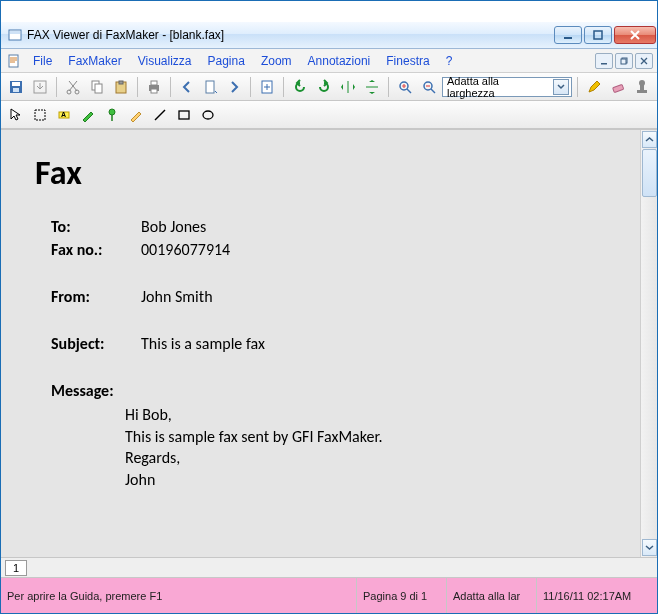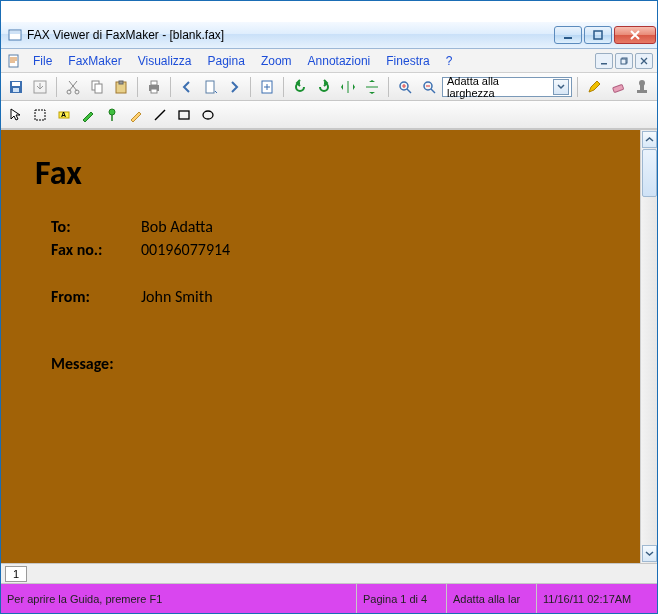--- a/index.html
+++ b/index.html
@@ -69,21 +69,21 @@
     width:16px; height:16px; border:1px solid #7a99b8;
     background:linear-gradient(#f3f8fd,#d7e6f6);
     display:flex; align-items:center; justify-content:center;
   }
   
   .client {
     flex:1; display:flex; border-top:1px solid #c7c7c7; position:relative; background:#fff;
     overflow:hidden;
   }
   .page-canvas {
-    flex:1; background:#a16207; position:relative; overflow:hidden;
+    flex:1; background:#e5e5e5; position:relative; overflow:hidden;
     display:flex; justify-content:flex-start;
   }
   .fax-page {
     padding:22px 10px 10px 34px;
     font-family:"Calibri","Segoe UI",sans-serif;
     color:#000; width:100%;
   }
   .fax-title { font-size:34px; font-weight:700; margin:0 0 24px 0; }
   .fax-row { display:flex; margin:4px 16px; font-size:16px; }
   .fax-label { width:90px; font-weight:700; }
@@ -109,21 +109,21 @@
     height:20px; background:#efefef; border-top:1px solid #c7c7c7;
     display:flex; align-items:center; padding:0 4px; gap:4px;
   }
   .page-tab {
     min-width:22px; height:16px; border:1px solid #9a9a9a; background:#fff;
     display:flex; align-items:center; justify-content:center; font-size:11px;
     padding:0 4px;
   }
   
   .statusbar {
-    height:30px; background:#d946ef; border-top:1px solid #c7c7c7;
+    height:36px; background:#f9a8d4; border-top:1px solid #c7c7c7;
     display:flex; align-items:stretch; font-size:11px; color:#222;
   }
   .status-cell {
     border-right:1px solid #c7c7c7; padding:0 6px; display:flex; align-items:center;
     white-space:nowrap; overflow:hidden;
   }
   .status-cell.help { flex:1; }
   .status-cell.page { width:90px; }
   .status-cell.zoom { width:90px; }
   .status-cell.time { width:120px; border-right:none; }
@@ -382,35 +382,45 @@
       </div>
   </div>
 
   <div class="client">
     <div class="page-canvas">
       <div class="fax-page">
         <div class="fax-title">Fax</div>
 
         <div class="fax-row">
           <div class="fax-label">To:</div>
-          <div class="fax-value">Bob Adatta</div>
+          <div class="fax-value">Bob Jones</div>
         </div>
         <div class="fax-row">
           <div class="fax-label">Fax no.:</div>
           <div class="fax-value">00196077914</div>
         </div>
         <div class="fax-gap"></div>
         <div class="fax-row">
           <div class="fax-label">From:</div>
           <div class="fax-value">John Smith</div>
         </div>
         <div class="fax-gap"></div>
+        <div class="fax-row">
+          <div class="fax-label">Subject:</div>
+          <div class="fax-value">This is a sample fax</div>
+        </div>
         <div class="fax-gap"></div>
         <div class="fax-row">
           <div class="fax-label">Message:</div>
+        </div>
+        <div class="fax-msg-lines">
+          <div>Hi Bob,</div>
+          <div>This is sample fax sent by GFI FaxMaker.</div>
+          <div>Regards,</div>
+          <div>John</div>
         </div>
       </div>
     </div>
     <div class="vscroll">
       <div class="sbtn">
           <svg width="9" height="9" viewBox="0 0 9 9">
             <path d="M1 6l3.5-3L8 6" stroke="#3c5f82" fill="none" stroke-width="1.5"></path>
           </svg>
         </div>
       <div class="track">
@@ -423,18 +433,18 @@
         </div>
     </div>
   </div>
 
   <div class="tabstrip">
     <div class="page-tab">1</div>
   </div>
 
   <div class="statusbar">
     <div class="status-cell help">Per aprire la Guida, premere F1</div>
-    <div class="status-cell page">Pagina 1 di 4</div>
+    <div class="status-cell page">Pagina 9 di 1</div>
     <div class="status-cell zoom">Adatta alla lar</div>
     <div class="status-cell time">11/16/11 02:17AM</div>
   </div>
 
 </div>
 
 </body></html>

